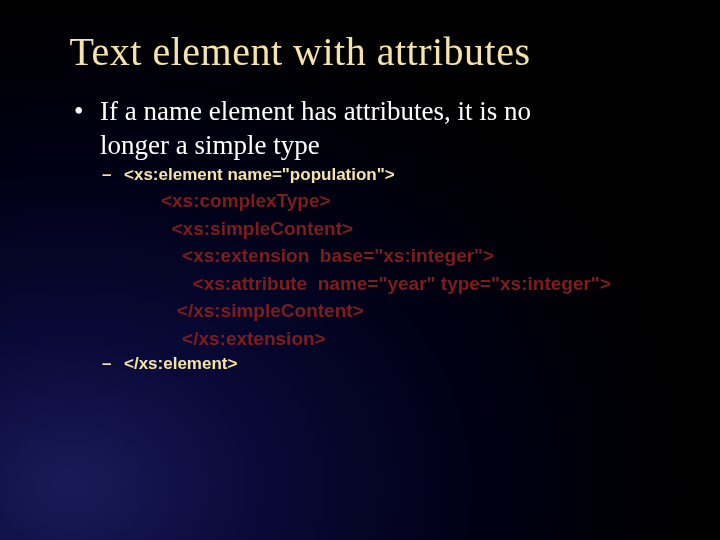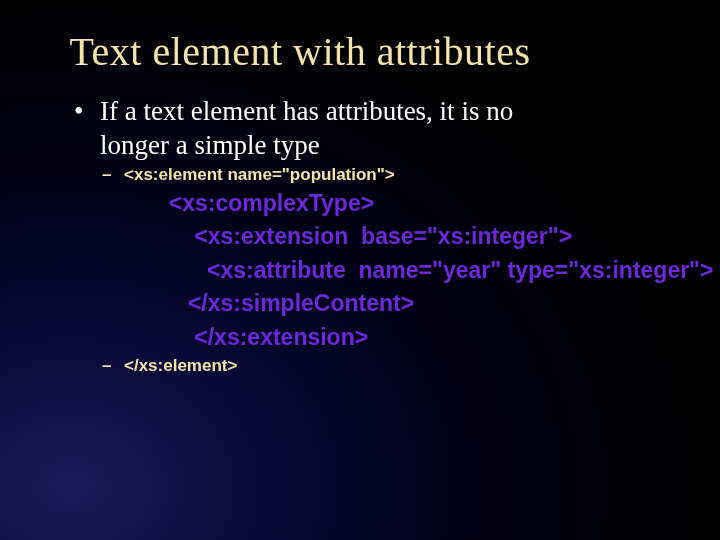--- a/index.html
+++ b/index.html
@@ -69,41 +69,42 @@
   }
   ul.level2 > li::before {
     content: "–";
     position: absolute;
     left: 2px;
     top: 0;
     font-weight: bold;
   }
   .code-block {
     font-family: Verdana, Geneva, sans-serif;
-    font-size: 23px;
+    font-size: 19px;
     font-weight: bold;
-    color: #6d28d9;
+    color: #7f1d1d;
     line-height: 1.45;
     white-space: pre;
     padding-left: 24px;
   }
 </style>
 </head>
 <body>
 
 <div class="slide">
   <div class="title">Text element with attributes</div>
   <div class="body">
     <ul class="level1">
       <li>
-        <span>If a text element has attributes, it is no longer a simple type</span>
+        <span>If a name element has attributes, it is no longer a simple type</span>
         <ul class="level2">
           <li>&lt;xs:element  name="population"&gt;</li>
         </ul>
         <div class="code-block">       &lt;xs:complexType&gt;</div>
+        <div class="code-block">         &lt;xs:simpleContent&gt;</div>
         <div class="code-block">           &lt;xs:extension  base="xs:integer"&gt;</div>
         <div class="code-block">             &lt;xs:attribute  name="year" type="xs:integer"&gt;</div>
         <div class="code-block">          &lt;/xs:simpleContent&gt;</div>
         <div class="code-block">           &lt;/xs:extension&gt;</div>
         <ul class="level2">
           <li>&lt;/xs:element&gt;</li>
         </ul>
       </li>
     </ul>
   </div>

